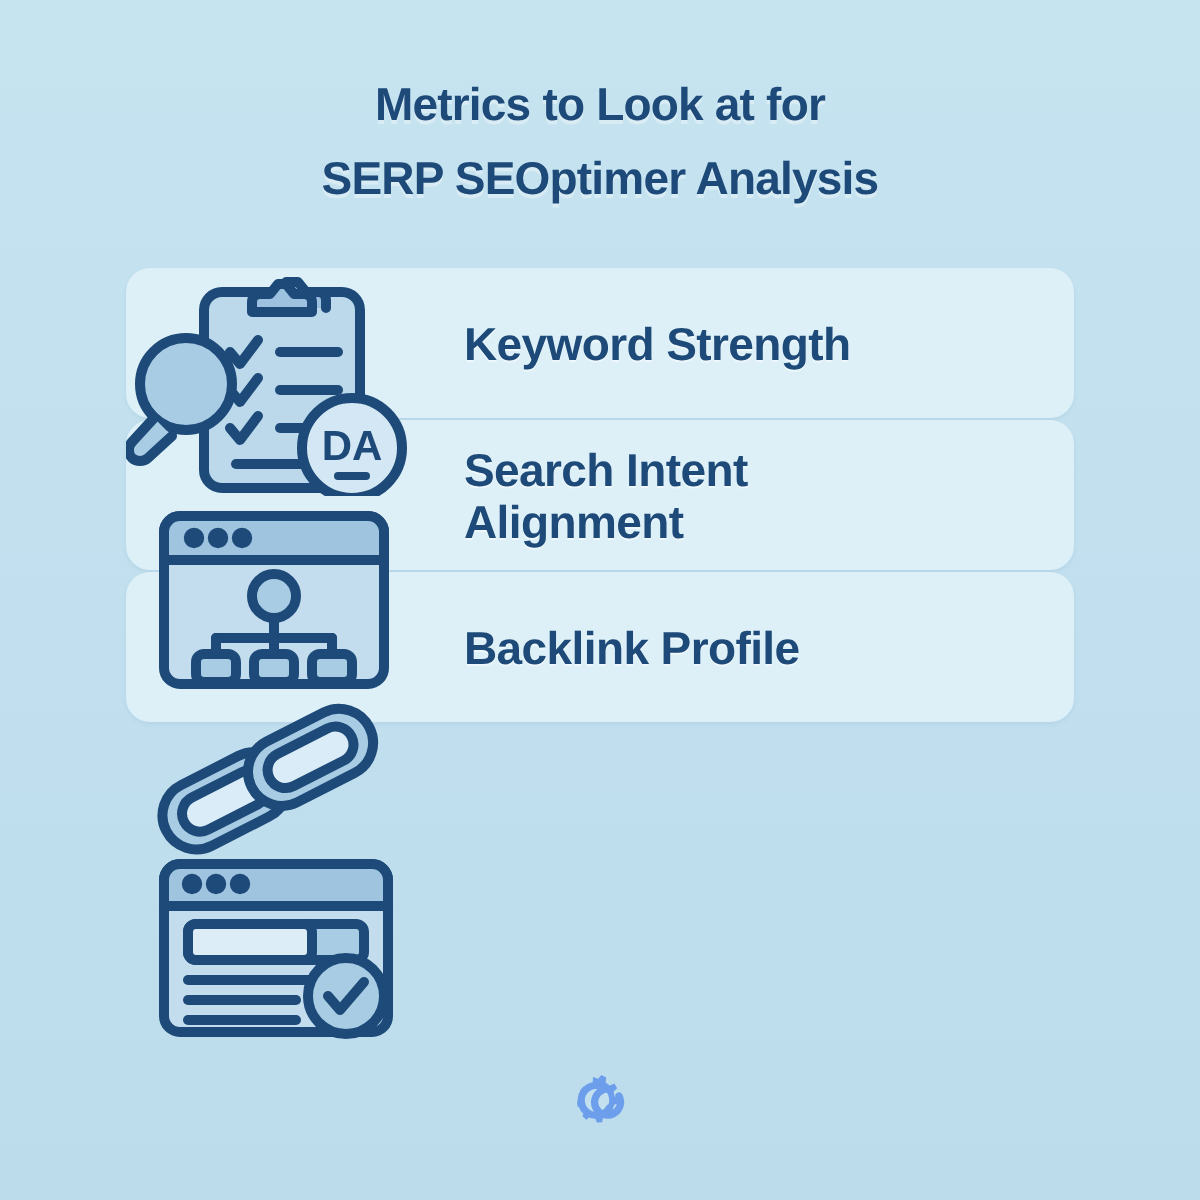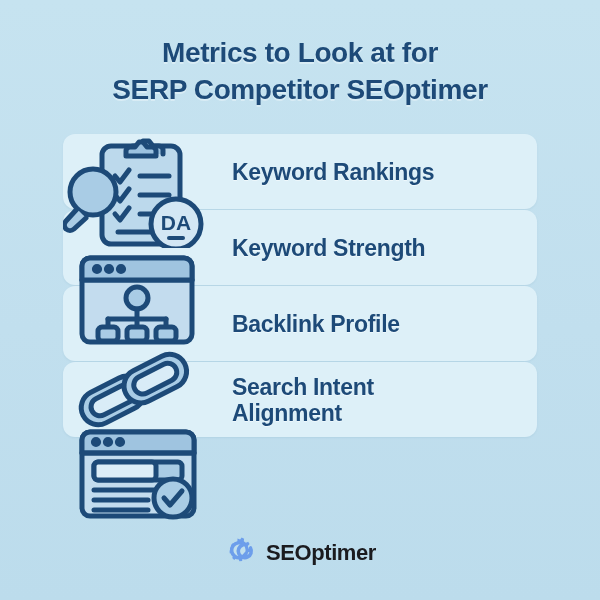--- a/index.html
+++ b/index.html
@@ -22,21 +22,21 @@
   
   .title-block {
     position: absolute;
     top: 34px;
     left: 0;
     width: 600px;
     text-align: center;
   }
   .title-line {
     color: #1d4a78;
-    font-size: 28px;
+    font-size: 23px;
     font-weight: bold;
     line-height: 37px;
     letter-spacing: -0.4px;
     text-shadow: 0 2px 0 rgba(255,255,255,0.35);
   }
   
   .list {
     position: absolute;
     left: 63px;
     top: 134px;
@@ -102,41 +102,38 @@
     line-height: 24px;
   }
 </style>
 </head>
 <body>
 
 <div class="poster">
 
   <div class="title-block">
     <div class="title-line">Metrics to Look at for</div>
-    <div class="title-line">SERP Competitor SEOptimer</div>
+    <div class="title-line">SERP SEOptimer Analysis</div>
   </div>
 
   <div class="list">
 
-    <div class="row">
-      <div class="row-label">Keyword Rankings</div>
-    </div>
 
     <div class="row">
       <div class="row-label">Keyword Strength</div>
     </div>
 
-
-    <div class="row">
-      <div class="row-label">Backlink Profile</div>
-    </div>
 
     <div class="row">
       <div class="row-label">Search Intent
 Alignment</div>
+    </div>
+
+    <div class="row">
+      <div class="row-label">Backlink Profile</div>
     </div>
 
   </div>
 
   <div class="icons">
 
     <div class="icon-slot" style="top:6px;">
       <svg width="160" height="112" viewBox="0 0 160 112">
         <g fill="none" stroke="#1d4a78" stroke-width="5" stroke-linecap="round" stroke-linejoin="round">
 
@@ -223,16 +220,15 @@
     <span class="logo-mark">
       <svg width="34" height="30" viewBox="0 0 34 30">
         <g fill="#6d9eeb">
           <path d="M13.5 2.5 l2.6 .9 l1.6 -1.9 l2.4 1.3 l-.3 2.5 l2.1 1.5 l2.3 -1 l1.4 2.3 l-1.8 1.8 l.6 2.5 l2.4 .6 l-.1 2.7 l-2.5 .5 l-.9 2.4 l1.6 2 l-1.8 2 l-2.3 -1.2 l-2.3 1.2 l-.4 2.5 l-2.7 .2 l-.8 -2.4 l-2.5 -.6 l-1.9 1.6 l-2 -1.8 l1.1 -2.3 l-1.1 -2.2 l-2.5 -.4 l-.1 -2.7 l2.4 -.8 l.7 -2.5 l-1.7 -1.9 l1.7 -2.1 l2.4 1.1 l2.2 -1.2 z"></path>
         </g>
         <circle cx="15" cy="14" r="6.6" fill="#c2e0ee"></circle>
         <path d="M20 8.5 a7.5 7.5 0 1 0 1.6 9.5" fill="none" stroke="#6d9eeb" stroke-width="3.6" stroke-linecap="round"></path>
         <path d="M26.5 12 a6.5 6.5 0 1 1 -8 -3" fill="none" stroke="#6d9eeb" stroke-width="3.6" stroke-linecap="round"></path>
       </svg>
     </span>
-    <span class="logo-text">SEOptimer</span>
   </div>
 
 </div>
 
 </body></html>

